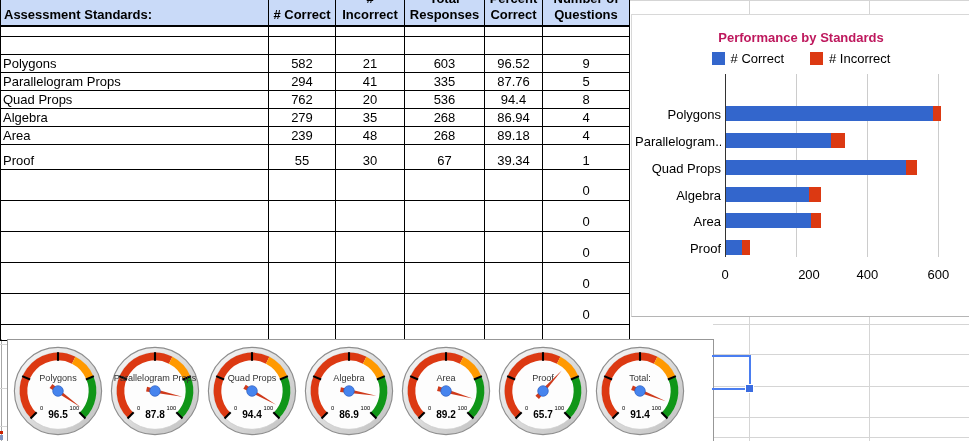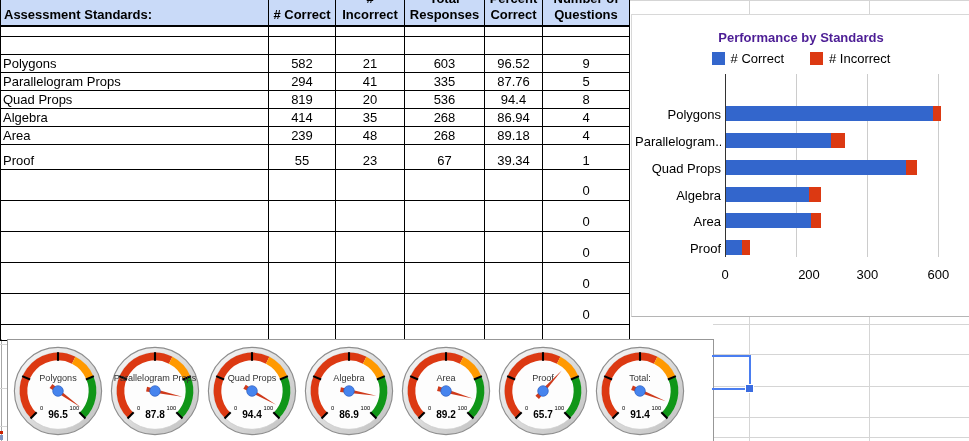--- a/index.html
+++ b/index.html
@@ -28,21 +28,21 @@
   tr.r-data{height:18px;}
   tr.r-proof{height:25px;}
   tr.r-zero{height:31px;}
   tr.r-zero td{padding-bottom:2px;}
   tr.r-part{height:16px;}
 
   
   #bar-chart{position:absolute;left:631px;top:14px;width:340px;height:301px;
       background:#fff;border:1px solid #d8d8d8;border-bottom-color:#b5b5b5;}
   #bc-title{position:absolute;left:0;top:15px;width:338px;text-align:center;
-      font-size:13px;font-weight:bold;color:#4c1d95;}
+      font-size:13px;font-weight:bold;color:#be185d;}
   #bc-legend{position:absolute;left:0;top:36px;width:338px;display:flex;
       justify-content:center;gap:26px;}
   .leg-item{display:flex;align-items:center;gap:6px;font-size:13px;color:#000;}
   .leg-swatch{width:13px;height:13px;display:inline-block;}
   #bc-plot{position:absolute;left:0;top:0;width:338px;height:301px;}
   .bc-grid{position:absolute;top:59px;height:183px;width:1px;background:#ccc;}
   .bc-axis{position:absolute;top:59px;height:183px;width:1px;background:#333;}
   .bc-bar{position:absolute;height:15px;}
   .bc-cat{position:absolute;font-size:13px;color:#000;text-align:right;width:86px;
       white-space:nowrap;overflow:hidden;}
@@ -135,46 +135,46 @@
           <tr class="r-data">
             <td class="lbl">Parallelogram Props</td>
             <td class="num">294</td>
             <td class="num">41</td>
             <td class="num">335</td>
             <td class="num">87.76</td>
             <td class="num">5</td>
           </tr>
           <tr class="r-data">
             <td class="lbl">Quad Props</td>
-            <td class="num">819</td>
+            <td class="num">762</td>
             <td class="num">20</td>
             <td class="num">536</td>
             <td class="num">94.4</td>
             <td class="num">8</td>
           </tr>
           <tr class="r-data">
             <td class="lbl">Algebra</td>
-            <td class="num">414</td>
+            <td class="num">279</td>
             <td class="num">35</td>
             <td class="num">268</td>
             <td class="num">86.94</td>
             <td class="num">4</td>
           </tr>
           <tr class="r-data">
             <td class="lbl">Area</td>
             <td class="num">239</td>
             <td class="num">48</td>
             <td class="num">268</td>
             <td class="num">89.18</td>
             <td class="num">4</td>
           </tr>
           <tr class="r-proof">
             <td class="lbl">Proof</td>
             <td class="num">55</td>
-            <td class="num">23</td>
+            <td class="num">30</td>
             <td class="num">67</td>
             <td class="num">39.34</td>
             <td class="num">1</td>
           </tr>
           <tr class="r-zero">
             <td class="lbl"></td>
             <td class="num"></td>
             <td class="num"></td>
             <td class="num"></td>
             <td class="num"></td>
@@ -235,21 +235,21 @@
           <span class="leg-swatch" style="background: rgb(220, 57, 18);"></span>
           <span># Incorrect</span>
         </span>
       </div>
     <div id="bc-plot">
         <div class="bc-axis" style="left: 93px;"></div>
         <div class="bc-xtick" style="left: 68px;">0</div>
         <div class="bc-grid" style="left: 164.16px;"></div>
         <div class="bc-xtick" style="left: 152px;">200</div>
         <div class="bc-grid" style="left: 235.32px;"></div>
-        <div class="bc-xtick" style="left: 210.32px;">300</div>
+        <div class="bc-xtick" style="left: 210.32px;">400</div>
         <div class="bc-grid" style="left: 306.48px;"></div>
         <div class="bc-xtick" style="left: 281.48px;">600</div>
         <div class="bc-cat" style="left: 3px; top: 92px;">Polygons</div>
         <div class="bc-bar" style="left: 94px; top: 91px; width: 207.076px; background: rgb(51, 102, 204);"></div>
         <div class="bc-bar" style="left: 301.076px; top: 91px; width: 7.4718px; background: rgb(220, 57, 18);"></div>
         <div class="bc-cat" style="left: 3px; top: 119px;">Parallelogram...</div>
         <div class="bc-bar" style="left: 94px; top: 118px; width: 104.605px; background: rgb(51, 102, 204);"></div>
         <div class="bc-bar" style="left: 198.605px; top: 118px; width: 14.5878px; background: rgb(220, 57, 18);"></div>
         <div class="bc-cat" style="left: 3px; top: 146px;">Quad Props</div>
         <div class="bc-bar" style="left: 94px; top: 145px; width: 180.035px; background: rgb(51, 102, 204);"></div>

